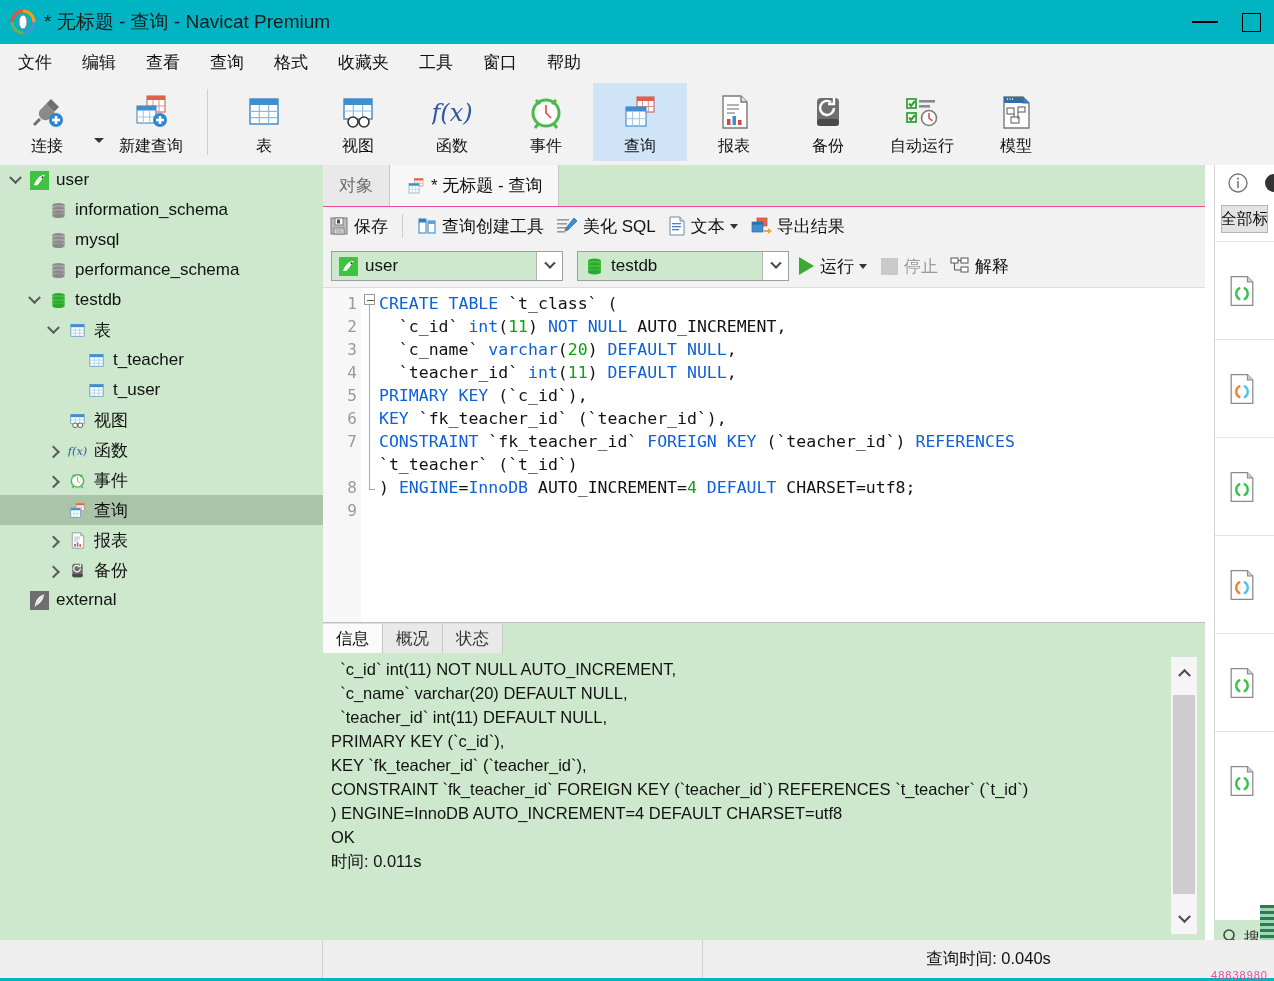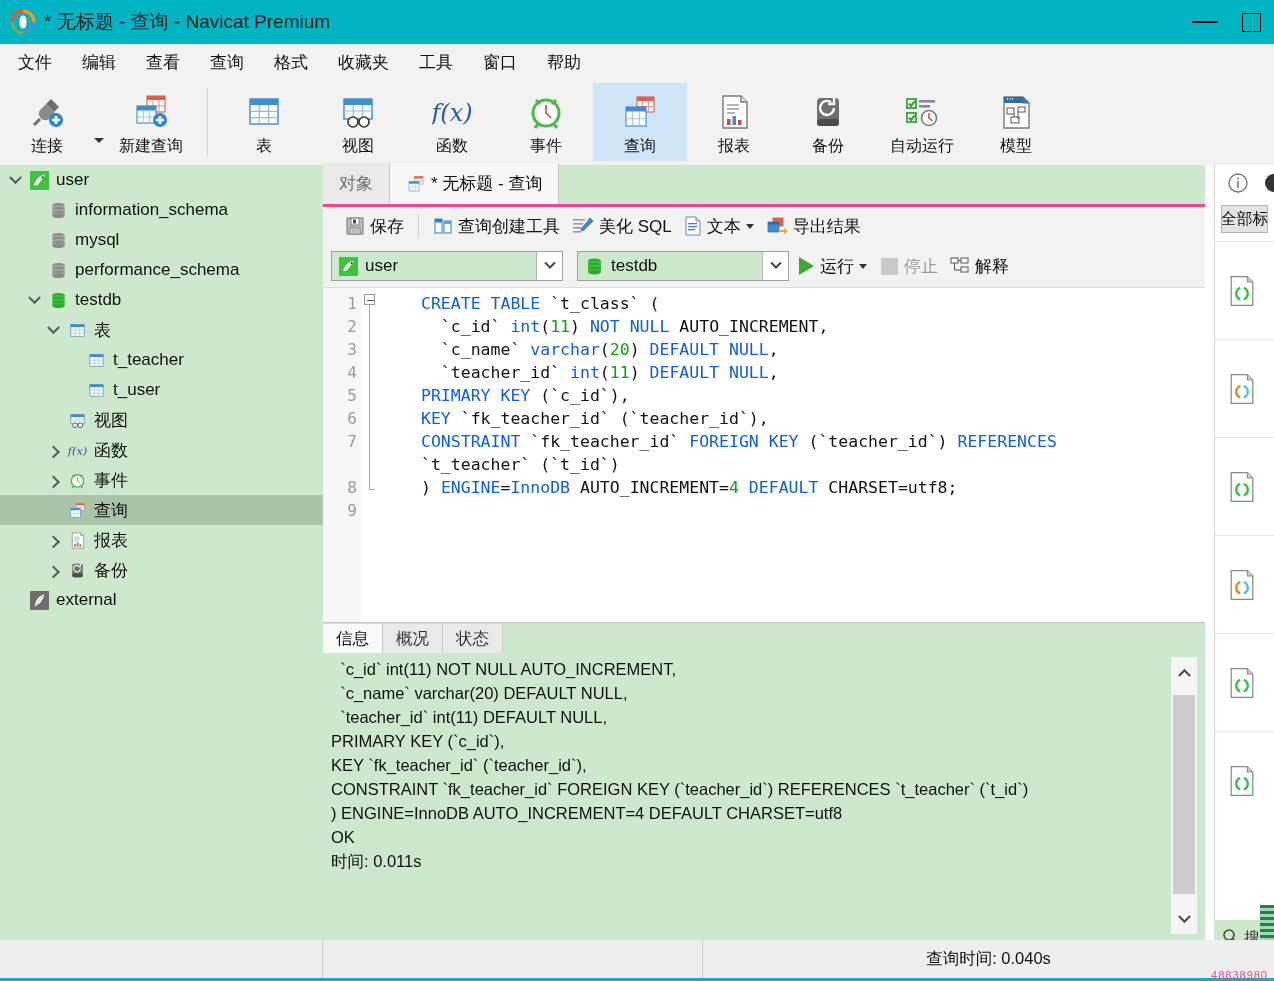--- a/index.html
+++ b/index.html
@@ -55,26 +55,26 @@
   .twist { width: 22px; display: flex; align-items: center; justify-content: center; }
   .chev { width: 9px; height: 9px; border-right: 2.2px solid #5a5a5a; border-bottom: 2.2px solid #5a5a5a; }
   .chev.down { transform: rotate(45deg) translate(-2px,-2px); }
   .chev.right { transform: rotate(-45deg) translate(-1px,1px); }
   .ticon { width: 26px; display: flex; align-items: center; justify-content: center; }
   .tlabel { margin-left: 4px; white-space: nowrap; }
 
   
   .main { position: absolute; left: 323px; top: 165px; width: 882px; height: 775px; background: #fff; }
 
-  .tabstrip { height: 42px; background: #cde8cd; display: flex; align-items: flex-end; border-bottom: 3px solid #ec4899; }
+  .tabstrip { height: 42px; background: #cde8cd; display: flex; align-items: flex-end; border-bottom: 1px solid #ec4899; }
   .tab { height: 41px; display: flex; align-items: center; padding: 0 16px; font-size: 17px;
          background: #e9e9e9; color: #6d6d6d; border-right: 1px solid #c6c6c6; cursor: default; }
   .tab.active { background: #f7f7f7; color: #111; }
 
-  .qtoolbar { height: 38px; background: #f2f2f2; display: flex; align-items: center; padding-left: 16px; }
+  .qtoolbar { height: 38px; background: #f2f2f2; display: flex; align-items: center; padding-left: 0; }
   .qt-btn { display: flex; align-items: center; font-size: 17px; color: #111; padding: 2px 6px; cursor: default; }
   .qt-ico { margin-right: 5px; display: flex; align-items: center; }
   .qt-sep { width: 1px; height: 24px; background: #cfcfcf; margin: 0 8px; }
   .dot-caret { width: 0; height: 0; border-left: 4px solid transparent; border-right: 4px solid transparent;
     border-top: 5px solid #333; margin-left: 5px; }
 
   .connbar { height: 42px; background: #f2f2f2; display: flex; align-items: center; padding-left: 8px; }
   .combo { height: 30px; background: #cde8cd; border: 1px solid #9aa09a; display: flex; align-items: center; }
   .combo-ico { width: 26px; display: flex; align-items: center; justify-content: center; margin-left: 3px; }
   .combo-txt { flex: 1; font-size: 17px; color: #111; margin-left: 4px; white-space: nowrap; }
@@ -90,21 +90,21 @@
   .expl-btn { display: flex; align-items: center; margin-left: 12px; font-size: 17px; color: #111; cursor: default; }
 
   
   .editor { position: relative; height: 335px; background: #fff; border-top: 1px solid #dcdcdc;
     font-family: "DejaVu Sans Mono", "Liberation Mono", monospace; font-size: 16.5px; overflow: hidden; }
   .gutter { position: absolute; left: 0; top: 0; width: 38px; height: 100%; background: #f7f7f7; }
   .fold-col { position: absolute; left: 38px; top: 0; width: 16px; height: 100%; background: #fff; }
   .ln { position: absolute; right: 4px; color: #9a9a9a; font-size: 16px; line-height: 23px;
     font-family: "DejaVu Sans Mono", "Liberation Mono", monospace; }
   .code { position: absolute; left: 56px; top: 0; right: 0; }
-  .cline { height: 23px; line-height: 23px; white-space: pre; color: #111; margin-left: 42px; }
+  .cline { height: 23px; line-height: 23px; white-space: pre; color: #111; }
   .kw { color: #0f5fd8; }
   .num { color: #10a010; }
   .fold-box { position: absolute; left: 41px; width: 11px; height: 11px; border: 1px solid #9a9a9a; background: #fff; }
   .fold-box::before { content: ""; position: absolute; left: 2px; top: 4.5px; width: 7px; height: 1px; background: #555; }
   .fold-line { position: absolute; left: 46px; width: 1px; background: #aaa; }
   .fold-end { position: absolute; width: 6px; height: 1px; background: #aaa; }
 
   
   .results { position: relative; height: 318px; background: #cde8cd; border-top: 1px solid #c2c2c2; }
   .rtabs { height: 30px; display: flex; align-items: flex-end; }

